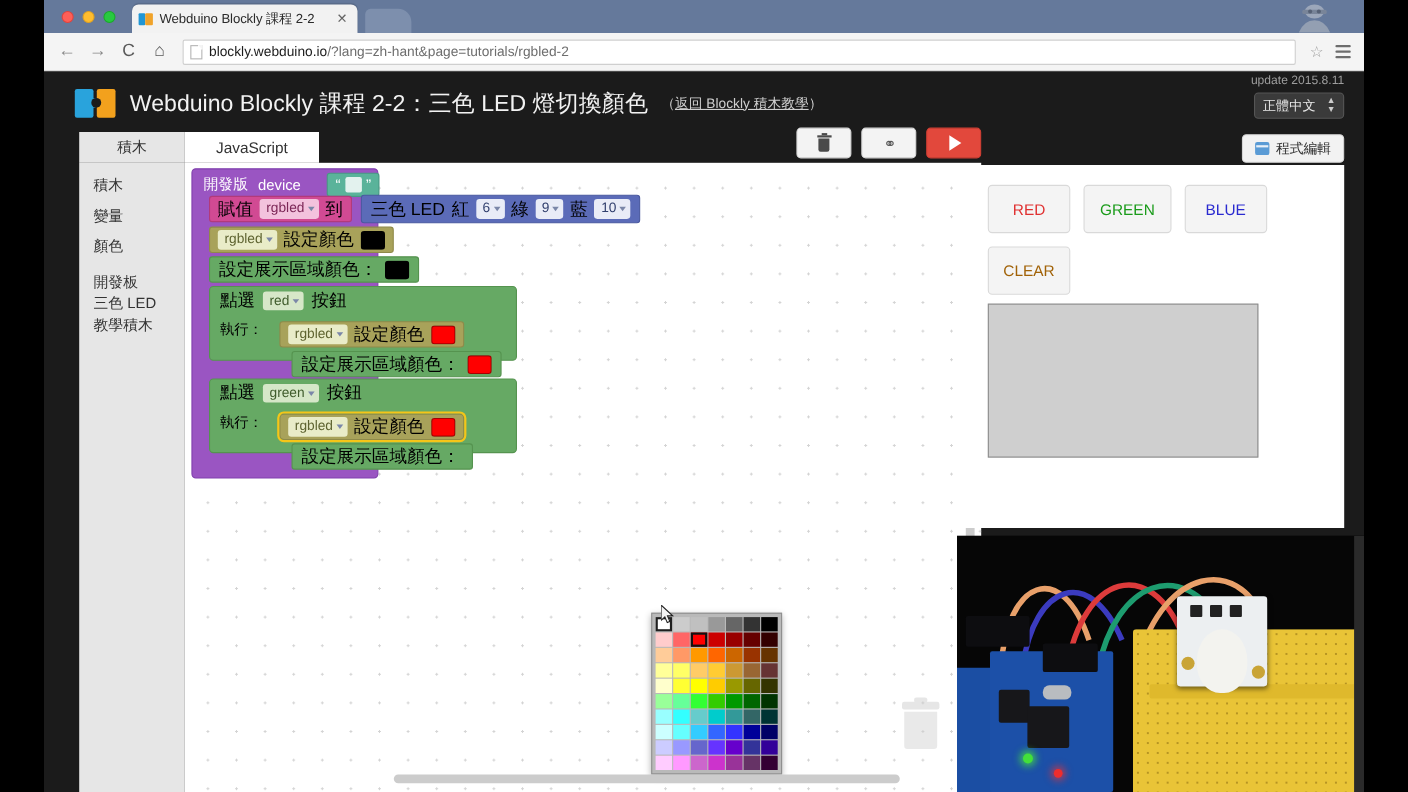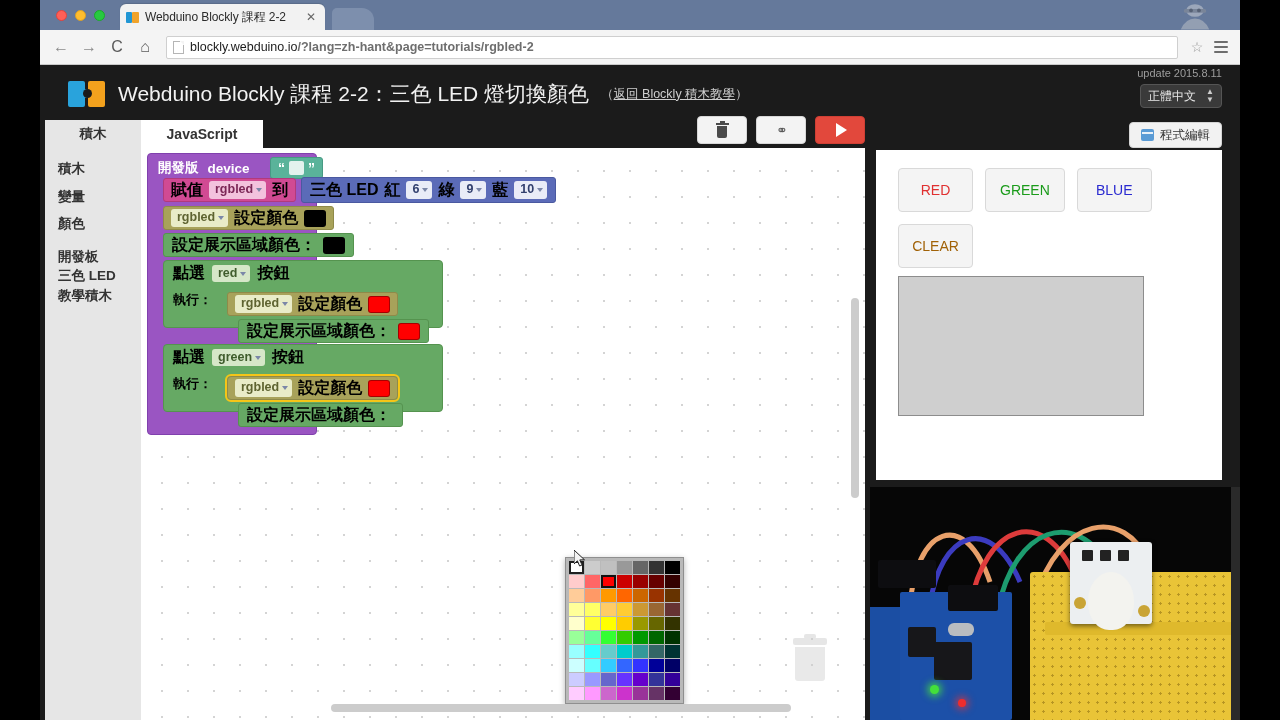--- a/index.html
+++ b/index.html
@@ -62,21 +62,21 @@
   .nav-btn.enabled { color: #5a5a5a; }
   #omnibox {
     flex: 1; height: 23px; margin: 0 6px; background: #fff;
     border: 1px solid #cfcfcf; border-radius: 2px;
     display: flex; align-items: center; padding: 0 6px; gap: 6px;
   }
   #page-doc-icon { width: 11px; height: 13px; border: 1px solid #b5b5b5; background:#fff; position: relative; flex: none;}
   #page-doc-icon:after{content:"";position:absolute;right:-1px;top:-1px;border-width:0 4px 4px 0;border-style:solid;border-color:#fff #f4f4f4;}
   #omnibox-url { font-size: 12.5px; color: #3a3a3a; white-space: nowrap; }
   #omnibox-url .host { color: #1c1c1c; }
-  #omnibox-url .path { color: #6e6e6e; font-weight: bold; }
+  #omnibox-url .path { color: #6e6e6e; }
   #star-icon { width: 22px; text-align: center; color: #9a9a9a; font-size: 14px; }
   #menu-icon { width: 22px; display: flex; flex-direction: column; gap: 3px; padding: 0 4px; }
   #menu-icon i { display: block; height: 2px; background: #6d6d6d; border-radius: 1px; }
 
   
   #page { position: relative; height: 655px; background: #1b1b1b; }
 
   #page-header { position: relative; height: 55px; background: #1b1b1b; }
   #update-stamp {
     position: absolute; right: 18px; top: 2px; font-size: 11px; color: #9d9d9d;
@@ -94,21 +94,21 @@
   #back-link .lnk { text-decoration: underline; }
   #lang-select {
     position: absolute; right: 18px; top: 19px; width: 82px; height: 24px;
     background: #3a3a3a; border: 1px solid #555; border-radius: 4px;
     display: flex; align-items: center; justify-content: space-between;
     padding: 0 7px; color: #e8e8e8; font-size: 12px;
   }
   #lang-select .arrows { font-size: 8px; line-height: 1; color:#cdcdcd; }
 
   
-  #editor-area { position: absolute; left: 5px; top: 55px; width: 820px; height: 600px; font-weight: bold; }
+  #editor-area { position: absolute; left: 32px; top: 55px; width: 820px; height: 600px; }
   #tabs-row { position: relative; height: 28px; }
   .bl-tab {
     position: absolute; top: 0; height: 28px; display: flex; align-items: center;
     justify-content: center; font-size: 13.5px;
   }
   #tab-blocks { left: 0; width: 96px; background: #e6e6e6; color: #333; }
   #tab-javascript { left: 96px; width: 122px; background: #fff; color: #333; font-size: 14px;}
   #toolbar-right { position: absolute; right: 0; top: -4px; display: flex; gap: 9px; }
   .tb-btn {
     width: 50px; height: 28px; border-radius: 4px; background: #f3f3f3;

